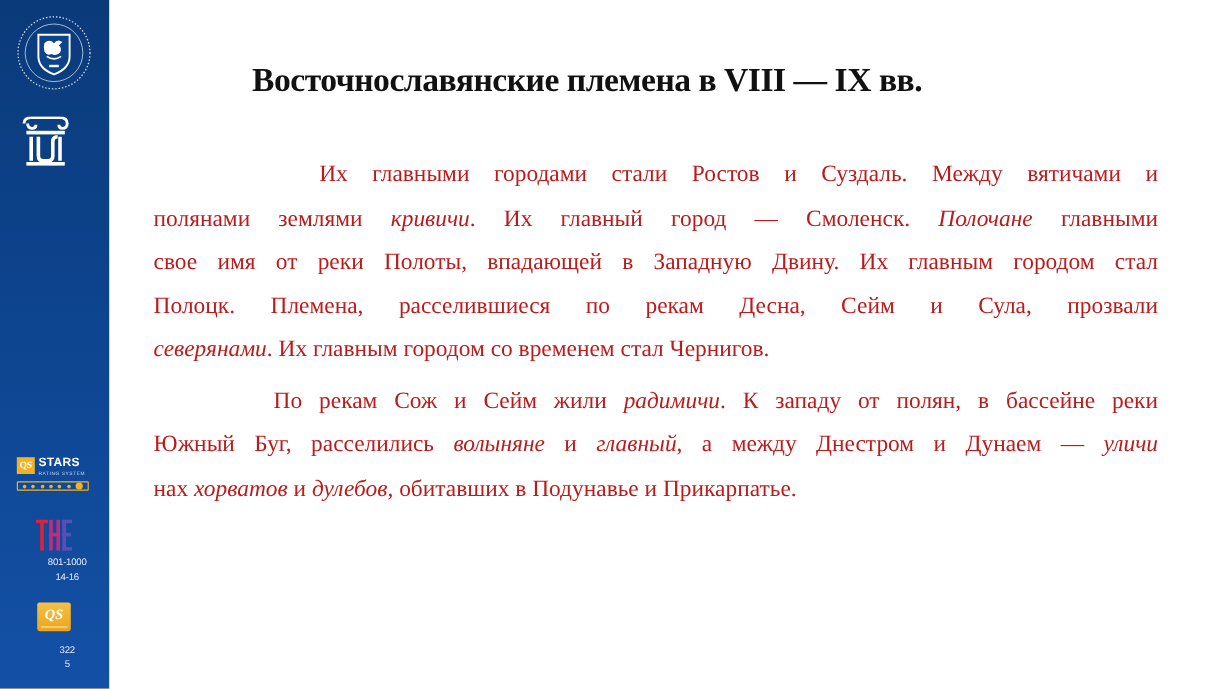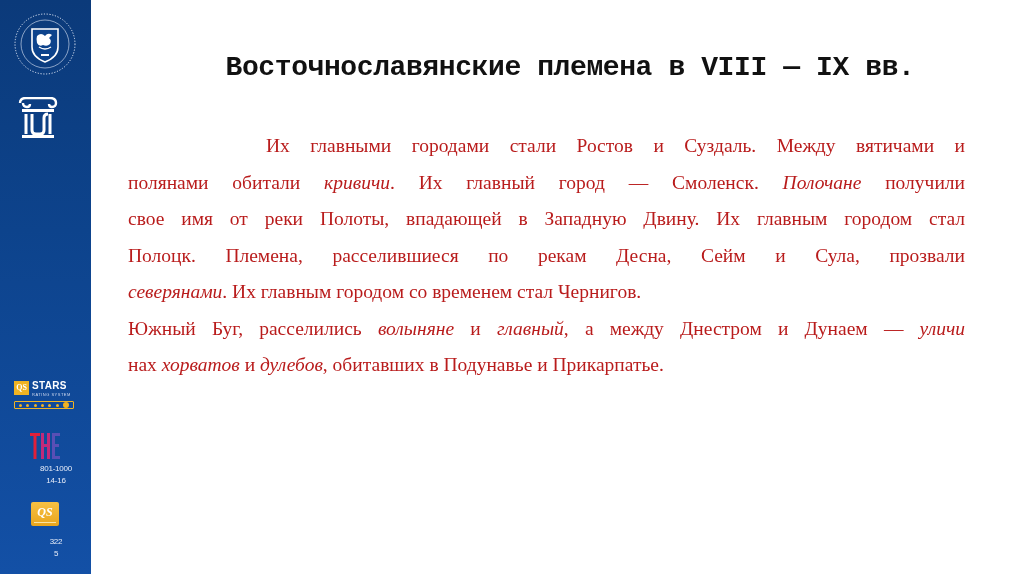--- a/index.html
+++ b/index.html
@@ -47,22 +47,22 @@
     .qs-logo {
       position: absolute; left: 31px; top: 502px; width: 28px; height: 24px;
       background: linear-gradient(to bottom, #f6c144, #e9a51c); border-radius: 2px;
       color: #fff; font-family: "Liberation Serif", serif; font-size: 12px; font-weight: bold;
       text-align: center; line-height: 20px; font-style: italic;
     }
     .qs-logo .bar { position: absolute; left: 3px; right: 3px; bottom: 3px; height: 1px; background: #fbe3a2; }
 
     .title {
       position: absolute; left: 210px; top: 52px; width: 720px;
-      font-family: Liberation Mono, monospace; font-weight: bold; font-size: 28px;
-      color: #111; letter-spacing: -0.4px; white-space: nowrap; text-align: center;
+      font-family: Liberation Serif, serif; font-weight: bold; font-size: 28px;
+      color: #111; letter-spacing: -0.4px; white-space: nowrap;
     }
 
     .body-text {
       position: absolute; left: 128px; top: 128px; width: 837px;
       font-family: "Liberation Serif", serif; font-size: 19.5px; line-height: 36.5px;
       color: #b91c1c; text-align: justify;
     }
     .line { display: block; white-space: nowrap; text-align-last: justify; text-align: justify; height: 36.5px; }
     .line.last { text-align-last: left; }
     .line.p2gap { margin-top: 6px; }
@@ -126,23 +126,24 @@
   <div class="the-rank" style="top:537px;">322</div>
   <div class="the-rank" style="top:549px;">5</div>
 </div>
 
 <h1 class="title">Восточнославянские племена в VIII — IX вв.</h1>
 
 <div class="body-text">
   <div id="para-container">
       <div>
         <span class="line indent1"><span>Их главными городами стали Ростов и Суздаль. Между  вятичами  и</span></span>
-        <span class="line"><span>полянами  обитали  </span><span class="it">кривичи</span><span>. Их главный город — Смоленск. </span><span class="it">Полочане</span><span> получили</span></span>
+        <span class="line"><span>полянами  землями  </span><span class="it">кривичи</span><span>. Их главный город — Смоленск. </span><span class="it">Полочане</span><span> главными</span></span>
         <span class="line"><span>свое имя от реки Полоты, впадающей в Западную Двину. Их главным городом стал</span></span>
         <span class="line"><span>Полоцк. Племена, расселившиеся по рекам Десна, Сейм и Сула, прозвали</span></span>
         <span class="line last"><span class="it">северянами</span><span>. Их главным городом со временем стал Чернигов.</span></span>
       </div>
       <div>
+        <span class="line indent2 p2gap"><span>По рекам Сож и Сейм жили </span><span class="it">радимичи</span><span>. К западу от полян, в бассейне реки</span></span>
         <span class="line"><span>Южный Буг, расселились </span><span class="it">волыняне</span><span> и </span><span class="it">главный</span><span>, а между Днестром и Дунаем — </span><span class="it">уличи</span></span>
         <span class="line last"><span>нах  </span><span class="it">хорватов</span><span>  и  </span><span class="it">дулебов</span><span>,  обитавших  в  Подунавье и Прикарпатье.</span></span>
       </div>
     </div>
 </div>
 
 </body></html>

